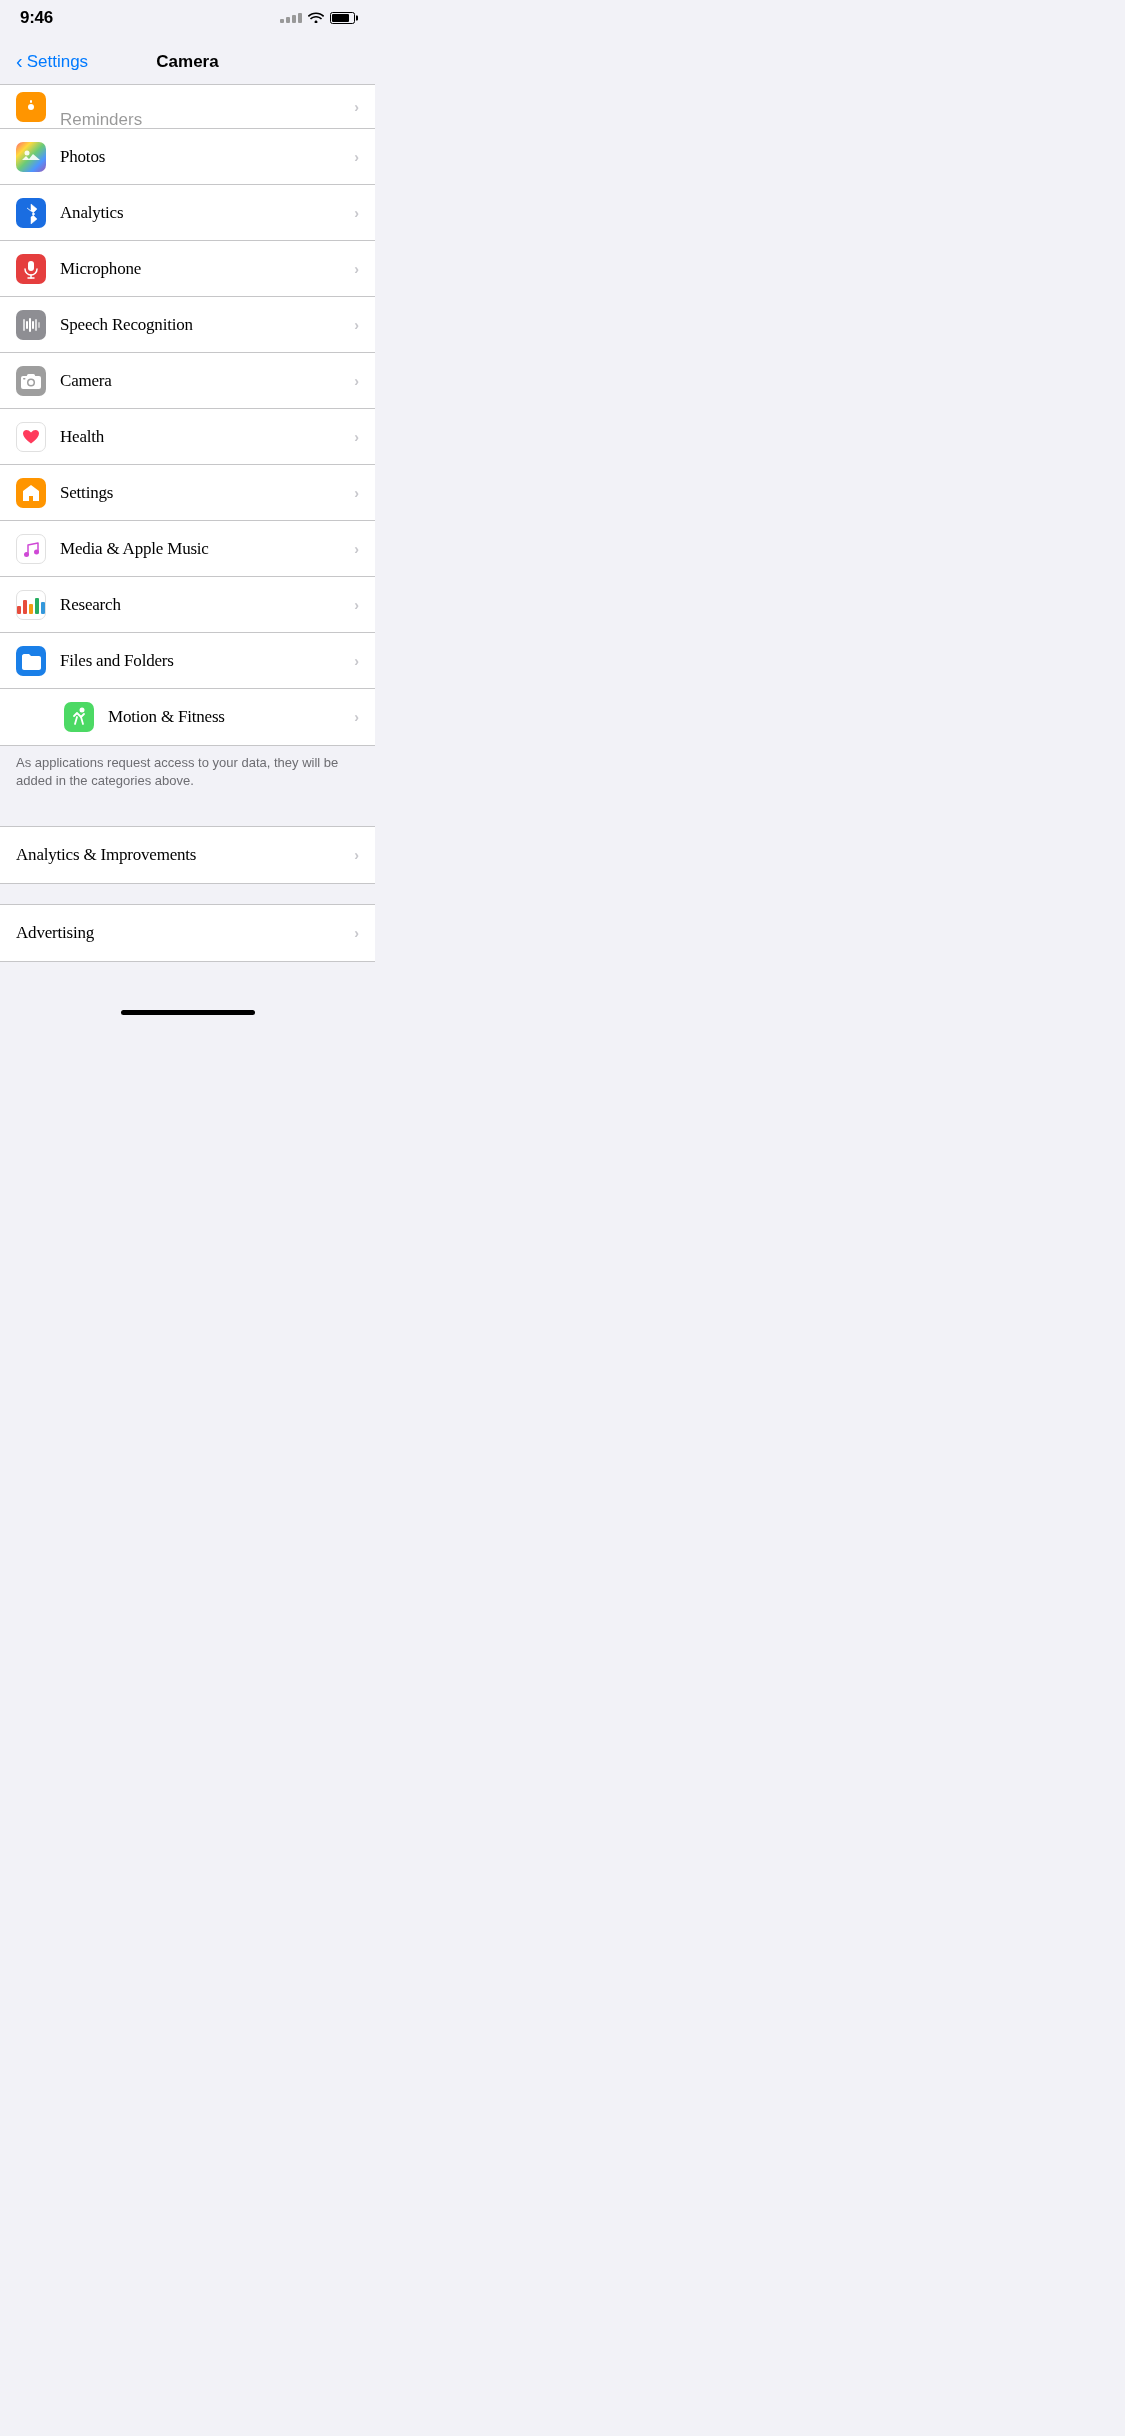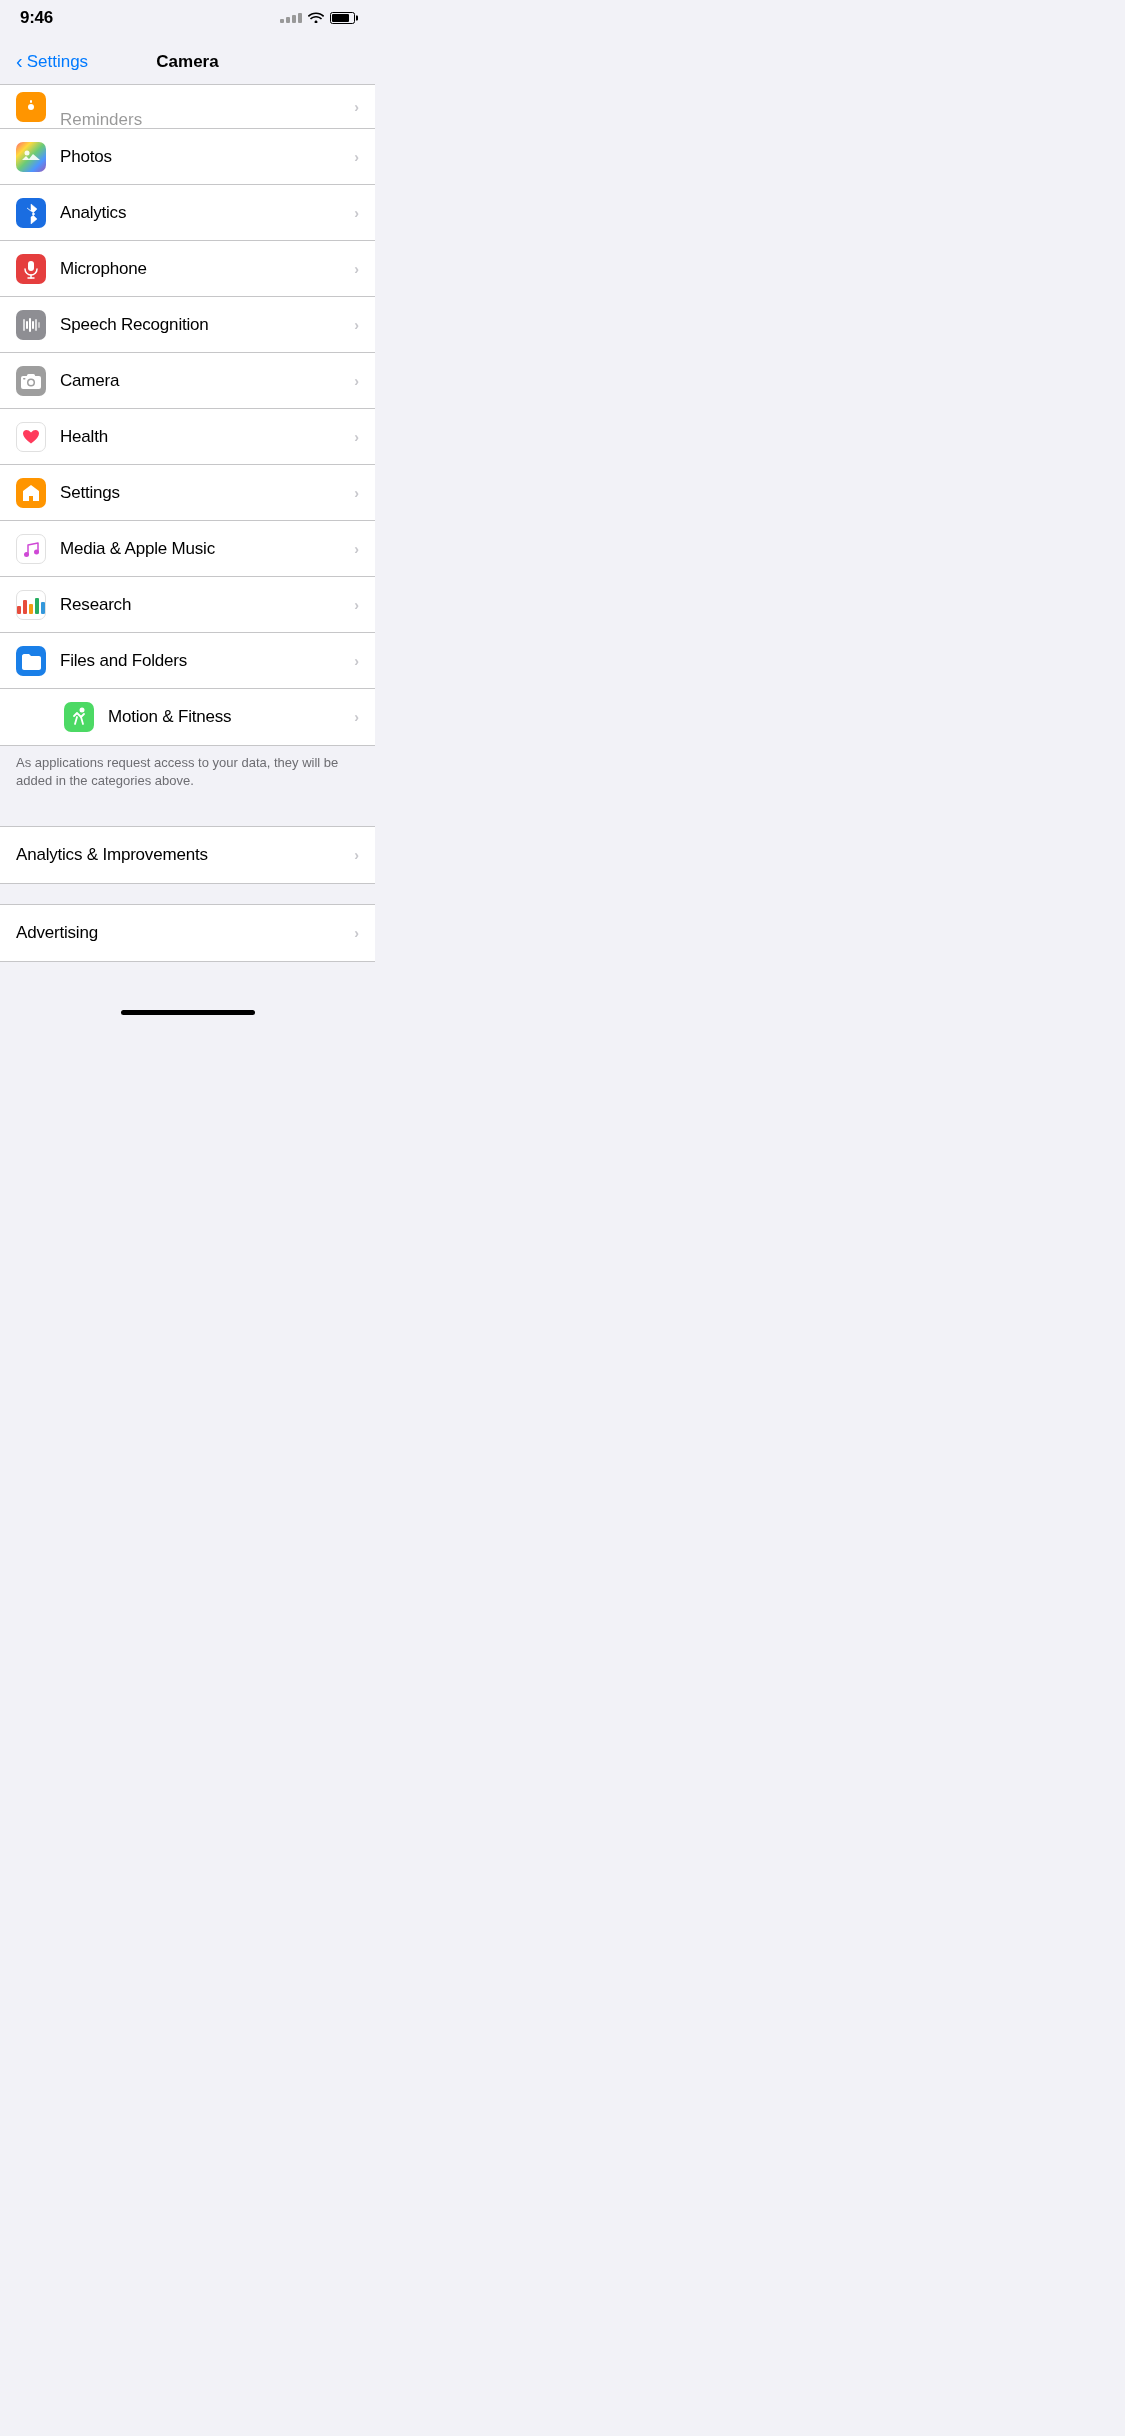--- a/index.html
+++ b/index.html
@@ -143,20 +143,21 @@
       justify-content: center;
       font-size: 17px;
       overflow: hidden;
     }
 
     .row-label {
       flex: 1;
       font-size: 17px;
       color: #000;
       letter-spacing: -0.2px;
+      font-family: Liberation Serif, serif;
     }
 
     .row-chevron {
       color: #c7c7cc;
       font-size: 14px;
       margin-left: 8px;
       font-weight: 600;
     }
 
     

